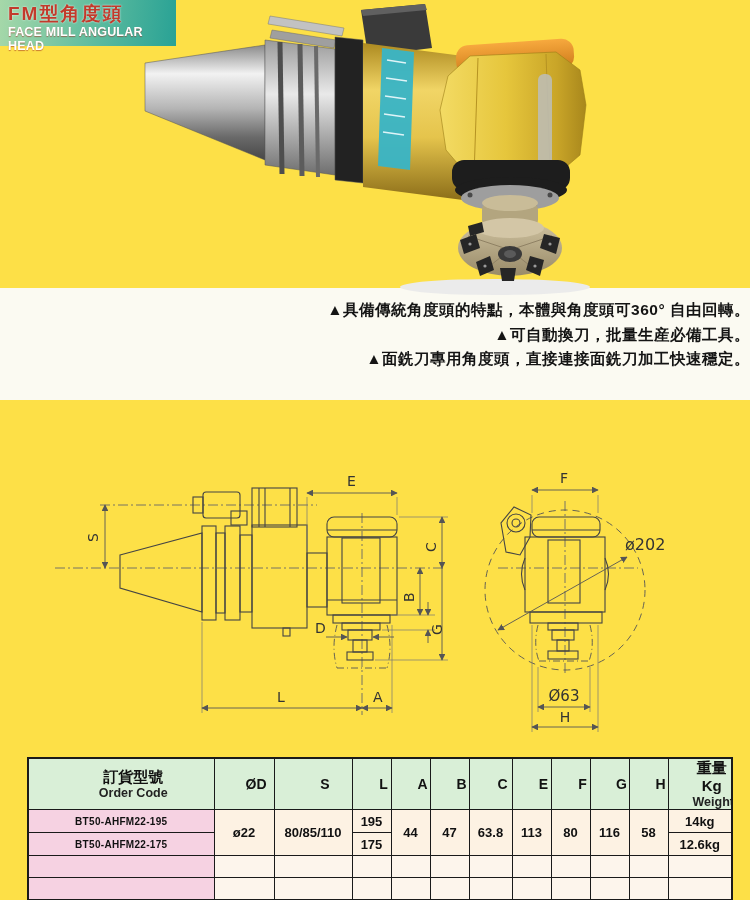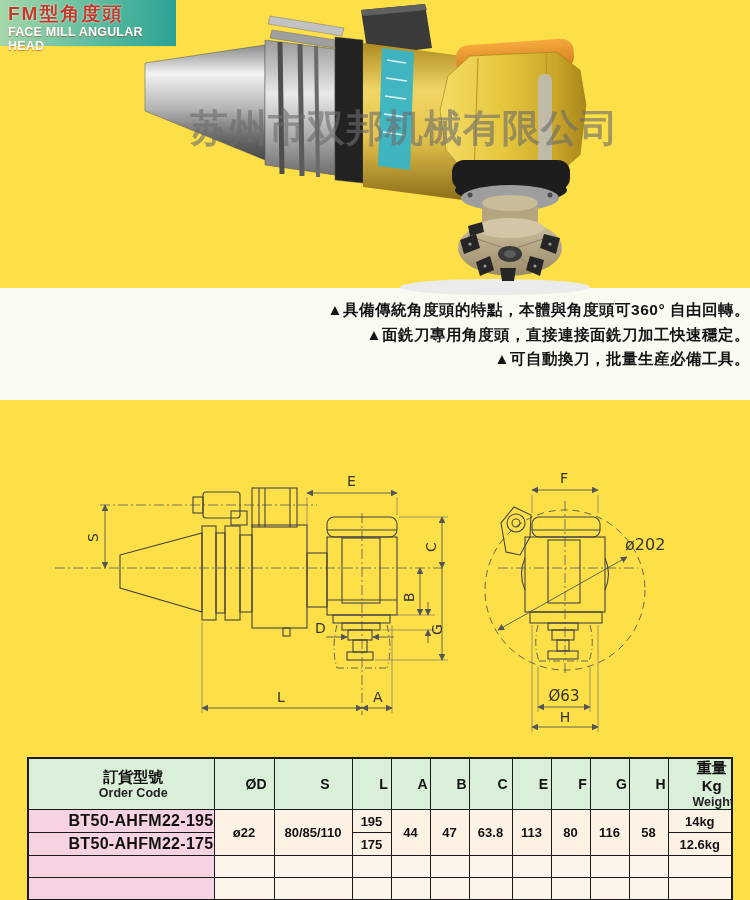--- a/index.html
+++ b/index.html
@@ -30,21 +30,21 @@
 
   .drawing{position:absolute;left:25px;top:455px;z-index:1;}
 
   
   .spec-table{position:absolute;left:27px;top:757px;border-collapse:collapse;
               border:2px solid #1a1a1a;table-layout:fixed;width:704px;}
   .spec-table th,.spec-table td{border:1px solid #1a1a1a;text-align:center;
               vertical-align:middle;padding:0;overflow:hidden;}
   .spec-table thead th{background:#d9efd7;height:48px;padding-left:24px;}
   .spec-table td{background:#fdf2e3;height:22px;font-size:13px;font-weight:bold;color:#111;}
-  .spec-table td.code{background:#f6d2e2;font-size:16px;letter-spacing:.3px;text-align:right;}
+  .spec-table td.code{background:#f6d2e2;font-size:10px;letter-spacing:.3px;}
   .spec-table tr.empty td{background:#fdf5ec;height:21px;}
   .spec-table tr.empty td.code{background:#f6d2e2;}
   .th-zh{font-size:15px;font-weight:bold;color:#111;line-height:18px;}
   .th-en{font-size:12.5px;font-weight:bold;color:#222;line-height:14px;text-align:center;}
   .th-letter{font-size:14px;font-weight:bold;color:#111;}
 
   svg text{font-family:"DejaVu Sans","Liberation Sans",sans-serif;}
 </style>
 </head>
 <body>
@@ -163,26 +163,25 @@
       </g>
       <circle cx="340" cy="244" r="1.6" fill="#9a9a9a"></circle>
         <circle cx="420" cy="244" r="1.6" fill="#9a9a9a"></circle>
       <circle cx="355" cy="266" r="1.6" fill="#9a9a9a"></circle>
         <circle cx="405" cy="266" r="1.6" fill="#9a9a9a"></circle>
       <ellipse cx="380" cy="254" rx="12" ry="8" fill="#3a3a3a"></ellipse>
       <ellipse cx="380" cy="254" rx="6" ry="4" fill="#5a5a5a"></ellipse>
     </g>
   </svg>
 
-  <div class="watermark">苏州市双邦机械有限公司</div>
 
   <div class="features">
     <div class="feature-item">▲具備傳統角度頭的特點，本體與角度頭可360° 自由回轉。</div>
+    <div class="feature-item">▲可自動換刀，批量生産必備工具。</div>
     <div class="feature-item">▲面銑刀專用角度頭，直接連接面銑刀加工快速穩定。</div>
-    <div class="feature-item">▲可自動換刀，批量生産必備工具。</div>
   </div>
 
   <svg class="drawing" width="710" height="300" viewBox="0 0 710 300">
     <defs>
       <marker id="ar" viewBox="0 0 10 10" refX="9" refY="5" markerWidth="7.5" markerHeight="7.5" orient="auto-start-reverse">
         <path d="M0,0 L10,5 L0,10 z" fill="#555"></path>
       </marker>
     </defs>
 
     <g>

